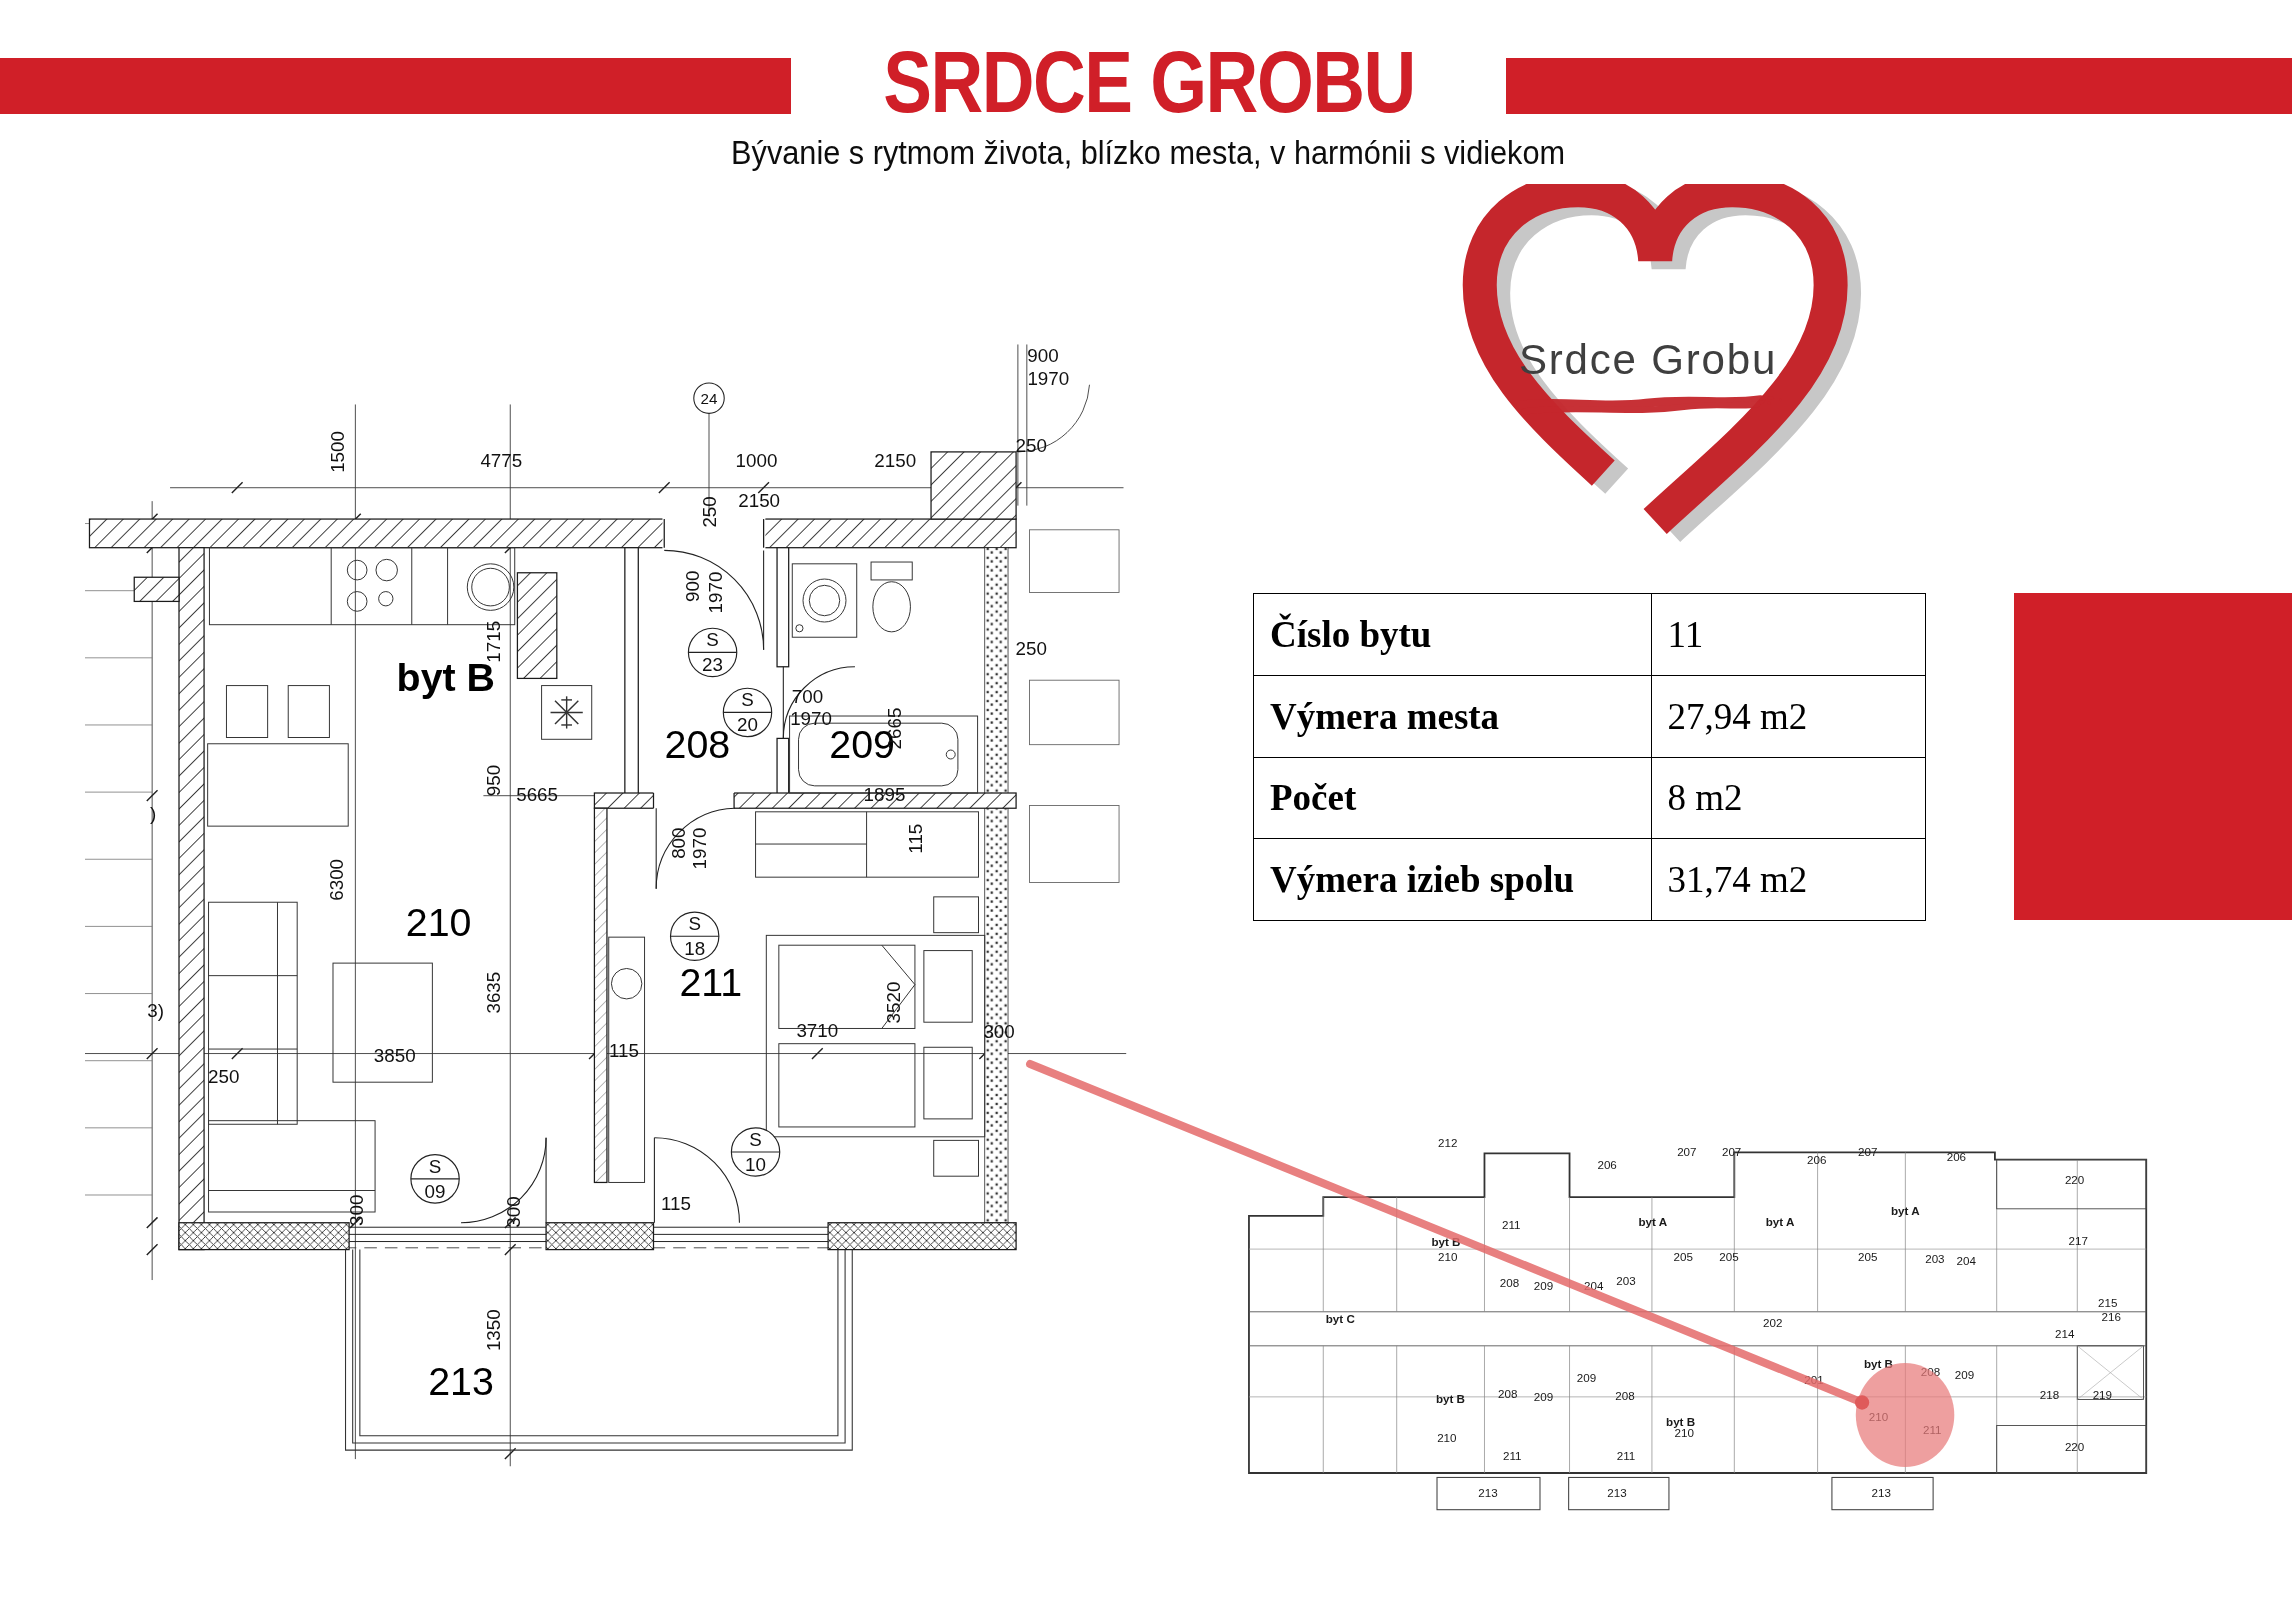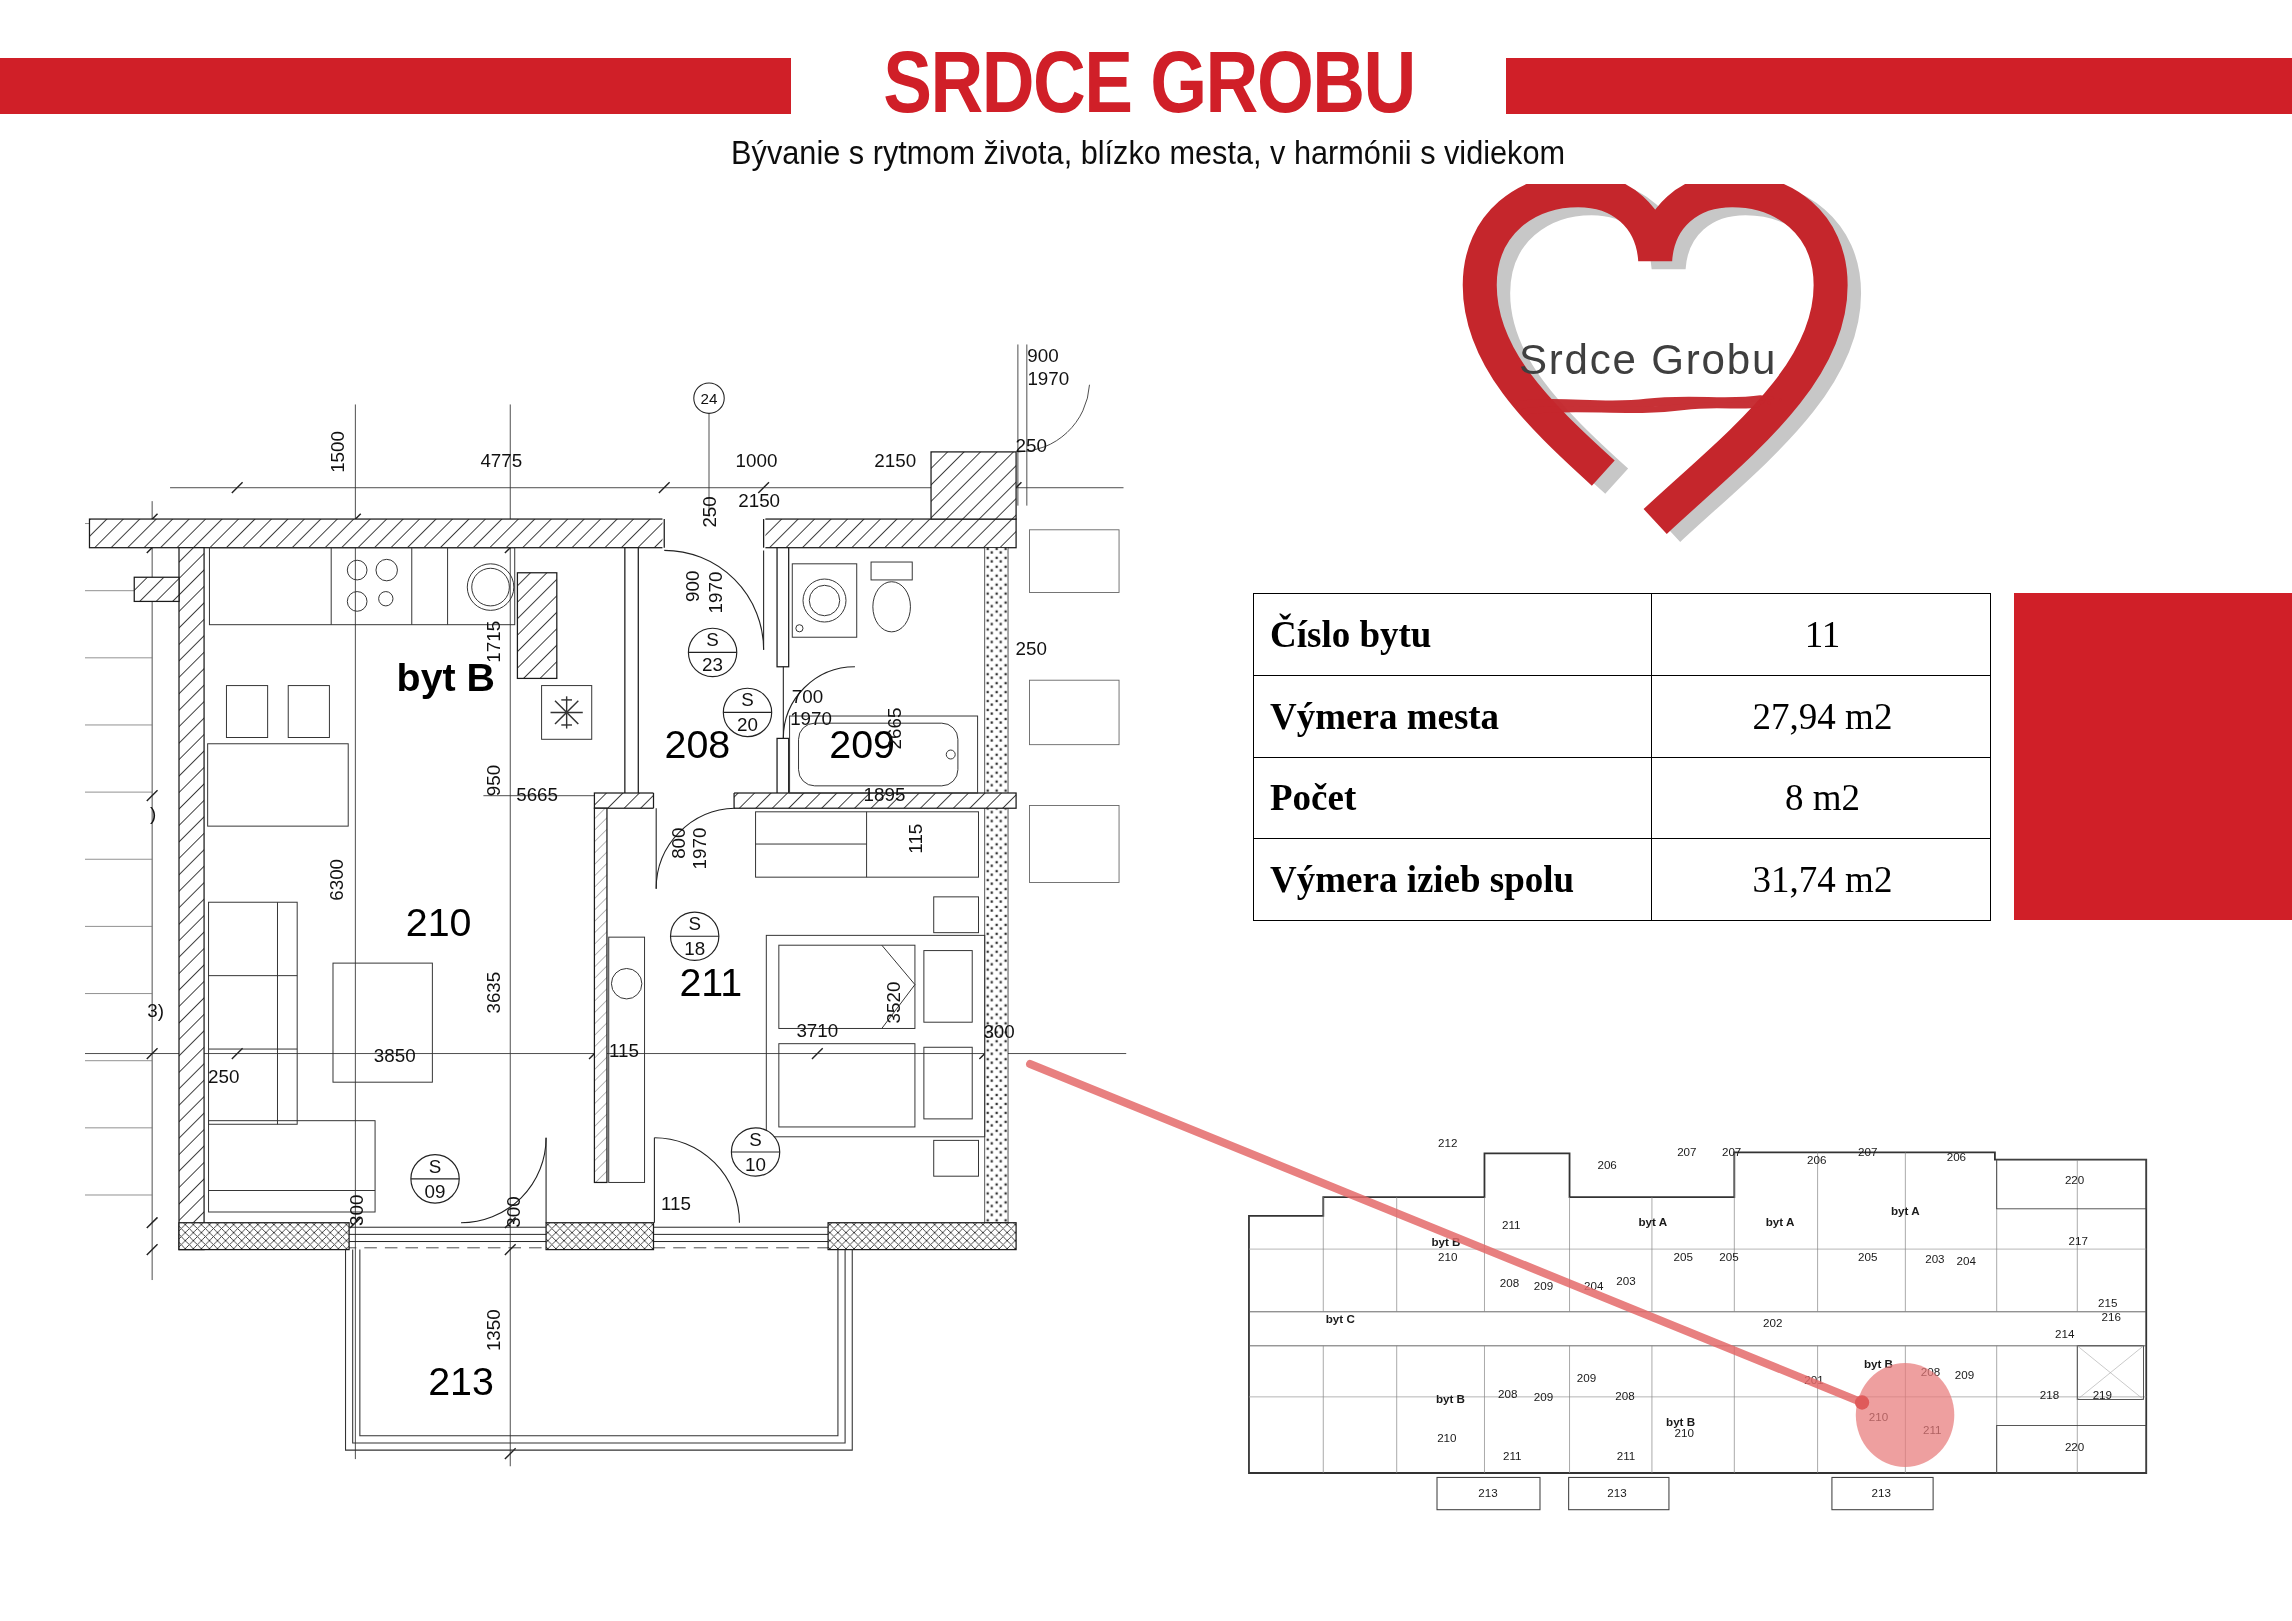--- a/index.html
+++ b/index.html
@@ -8,25 +8,25 @@
   
   .bar{position:absolute;top:58px;height:56px;background:#d01f28;}
   .bar.left{left:0;width:791px;}
   .bar.right{left:1506px;width:786px;}
   .title{position:absolute;left:791px;top:32px;width:716px;text-align:center;
          font-size:87px;font-weight:bold;color:#d01f28;letter-spacing:-1.8px;
          transform:scaleX(.84);transform-origin:center;white-space:nowrap;}
   .subtitle{position:absolute;left:0;top:134px;width:2293px;text-align:center;
             font-size:33px;color:#0d0d0d;transform:scaleX(.93);transform-origin:51% 50%;}
   
-  .spec{position:absolute;left:1253px;top:593px;width:738px;height:328px;
+  .spec{position:absolute;left:1253px;top:593px;width:673px;height:328px;
         border-collapse:collapse;font-family:"Liberation Serif",serif;}
   .spec td{border:1.8px solid #000;height:53px;font-size:37px;padding:0 12.5px 0 16px;}
   .spec td.lbl{width:368px;font-weight:bold;}
-  .spec td.val{text-align:center;}
+  .spec td.val{text-align:left;}
   
   .redblock{position:absolute;left:2014px;top:593px;width:279px;height:327px;background:#d01f28;}
   
   .plan-svg{position:absolute;left:85px;top:331px;}
   .mini-svg{position:absolute;left:1240px;top:1119px;}
   .logo-svg{position:absolute;left:1433px;top:184px;}
   .overlay-svg{position:absolute;left:0;top:0;pointer-events:none;}
   
   text{font-family:"Liberation Sans",sans-serif;}
   .pl-dim{font-size:21px;fill:#111;}

